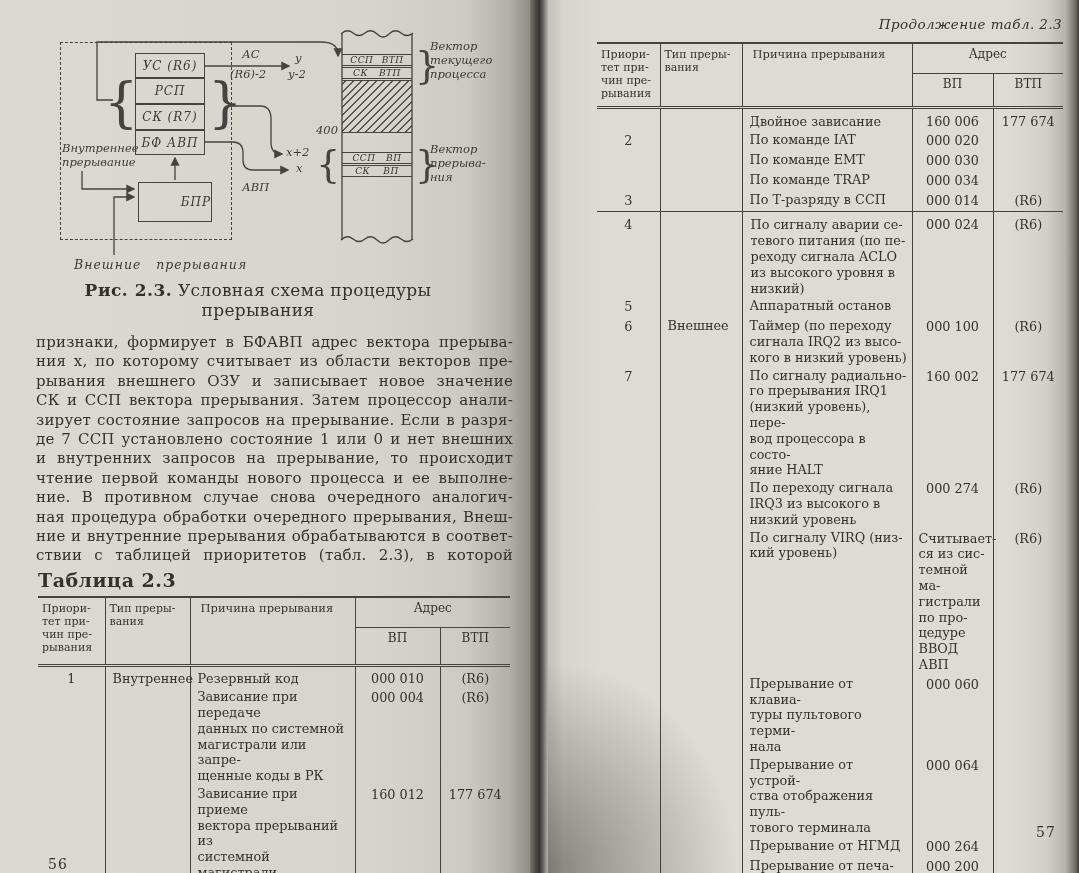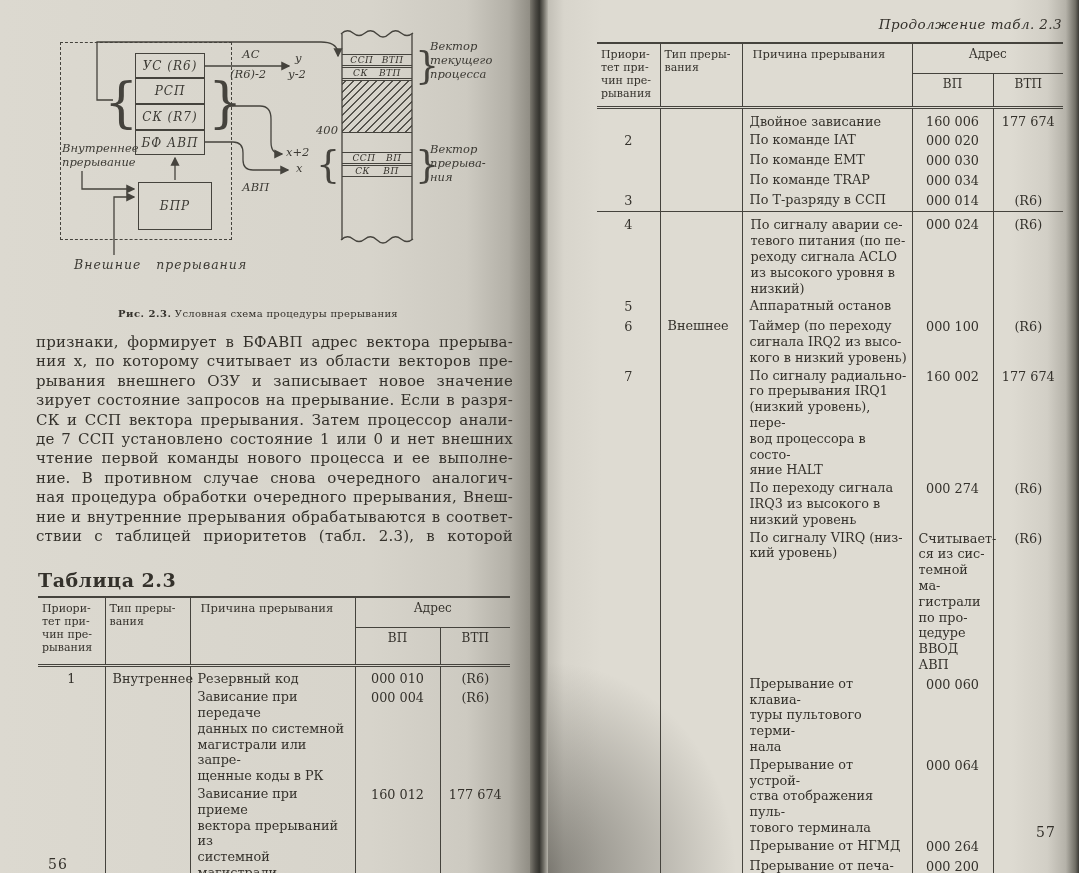--- a/index.html
+++ b/index.html
@@ -29,21 +29,21 @@
   .blk { position:absolute; border:1.4px solid #45433d; display:flex; align-items:center; justify-content:center;
          font:italic 12px "DejaVu Serif",serif; letter-spacing:1px; color:#3c3a34; }
   .figtext { position:absolute; font:italic 11.5px "DejaVu Serif",serif; color:#3c3a34; line-height:1.2; }
   .mrow { position:absolute; left:302px; width:70px; height:12px; border-top:1.3px solid #45433d; border-bottom:1.3px solid #45433d;
           display:flex; justify-content:space-evenly; align-items:center; font:italic 9px "DejaVu Serif",serif; letter-spacing:.5px; }
   .hatch { position:absolute; left:302px; top:54px; width:70px; height:53px;
            border-top:1.3px solid #45433d; border-bottom:1.3px solid #45433d;
            background:repeating-linear-gradient(-45deg, rgba(64,62,56,0) 0 4.2px, rgba(64,62,56,.85) 4.2px 5.6px); }
   .brace { position:absolute; font-family:"DejaVu Serif",serif; color:#45433d; line-height:1; font-style:normal; }
 
-  .caption { position:absolute; left:36px; top:308px; width:444px; text-align:center; font-size:10px; letter-spacing:.3px; }
+  .caption { position:absolute; left:36px; top:280px; width:444px; text-align:center; font-size:17px; letter-spacing:.3px; }
   .caption b { letter-spacing:.5px; }
 
   
   .para { position:absolute; left:36px; top:333px; width:477px; font-size:15px; line-height:19.4px; }
   .para div { text-align:justify; text-align-last:justify; letter-spacing:.2px; }
 
   
   .tbl-title { position:absolute; left:38px; top:569px; font-weight:bold; font-size:19px; letter-spacing:.5px; }
   .cont-title { position:absolute; left:840px; top:16px; width:222px; text-align:right; font-style:italic; font-size:13.5px; letter-spacing:.4px; }
 
@@ -97,21 +97,21 @@
     </div>
   <div class="blk" style="left:95px;top:52px;width:70px;height:26px;">
       <span>РСП</span>
     </div>
   <div class="blk" style="left:95px;top:78px;width:70px;height:26px;">
       <span>СК (R7)</span>
     </div>
   <div class="blk" style="left:95px;top:104px;width:70px;height:25px;">
       <span>БФ АВП</span>
     </div>
-  <div class="blk" style="left:98px;top:156px;width:74px;height:48px;">
+  <div class="blk" style="left:98px;top:156px;width:74px;height:40px;justify-content:flex-end;">
       <span>БПР</span>
     </div>
 
   <span class="brace" style="left:64px;top:50px;font-size:54px;">{</span>
   <span class="brace" style="left:168px;top:50px;font-size:54px;">}</span>
   <span class="brace" style="left:276px;top:119px;font-size:38px;">{</span>
   <span class="brace" style="left:375px;top:20px;font-size:38px;">}</span>
   <span class="brace" style="left:375px;top:119px;font-size:38px;">}</span>
 
   <div class="mrow" style="top:28px;">
@@ -153,23 +153,24 @@
 
 <div class="caption">
   <b>Рис. 2.3.</b>
   <span>Условная схема процедуры прерывания</span>
 </div>
 
 <div class="para">
   <div>признаки, формирует в БФАВП адрес вектора прерыва-</div>
   <div>ния x, по которому считывает из области векторов пре-</div>
   <div>рывания внешнего ОЗУ и записывает новое значение</div>
+  <div>СК и ССП вектора прерывания. Затем процессор анали-</div>
   <div>зирует состояние запросов на прерывание. Если в разря-</div>
-  <div>СК и ССП вектора прерывания. Затем процессор анали-</div>
   <div>де 7 ССП установлено состояние 1 или 0 и нет внешних</div>
+  <div>и внутренних запросов на прерывание, то происходит</div>
   <div>чтение первой команды нового процесса и ее выполне-</div>
   <div>ние. В противном случае снова очередного аналогич-</div>
   <div>ная процедура обработки очередного прерывания, Внеш-</div>
   <div>ние и внутренние прерывания обрабатываются в соответ-</div>
   <div>ствии с таблицей приоритетов (табл. 2.3), в которой</div>
 </div>
 
 <div class="tbl-title">Таблица 2.3</div>
 
 <table class="ptable" style="left:38px;top:596px;width:472px;">

